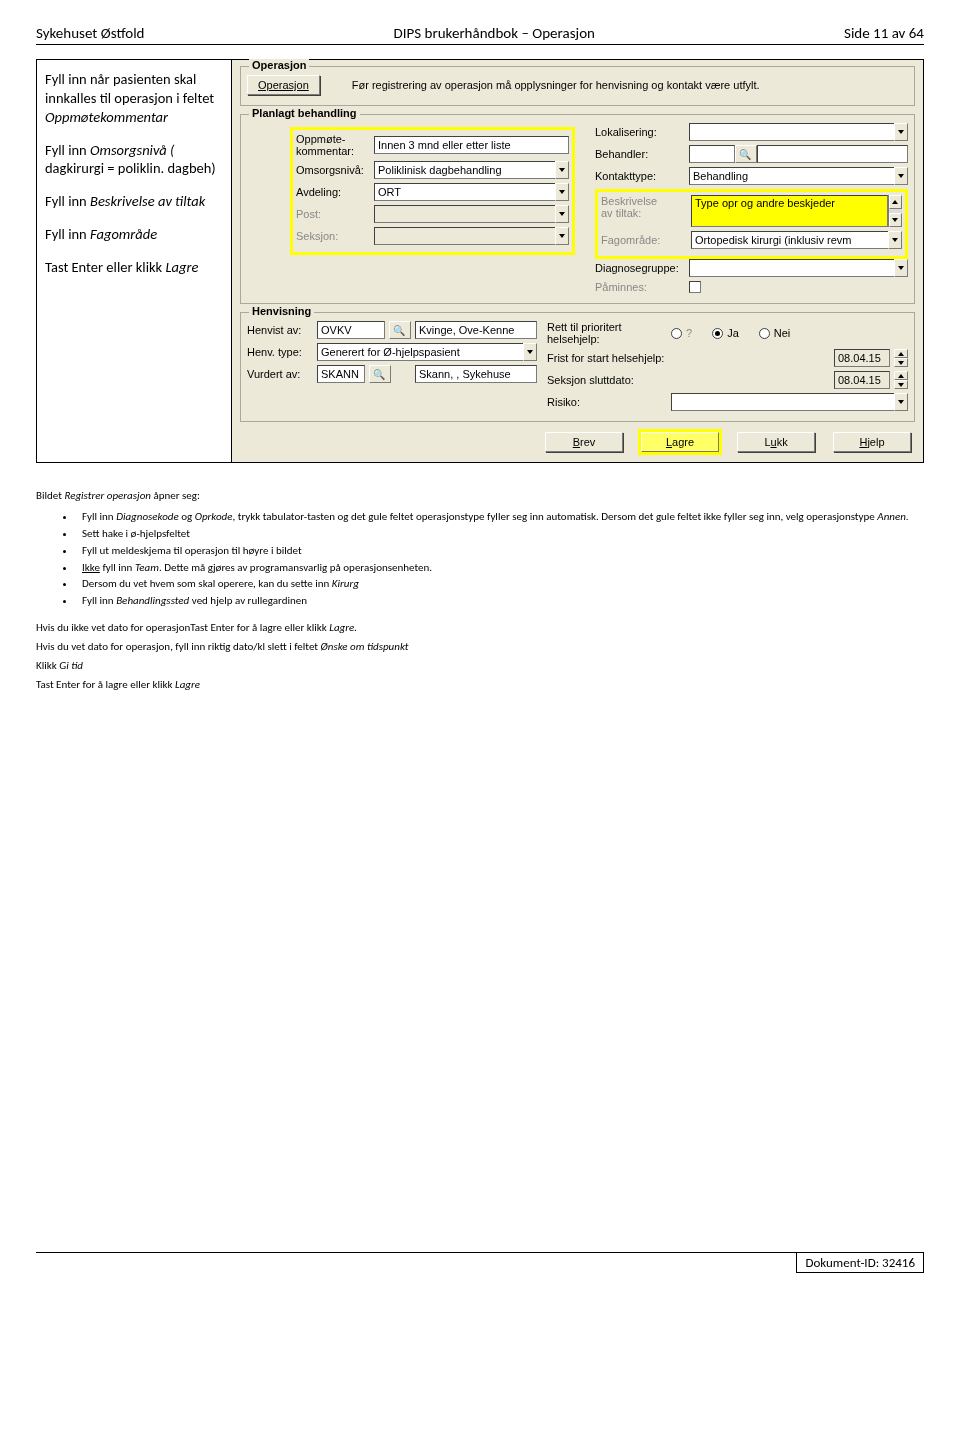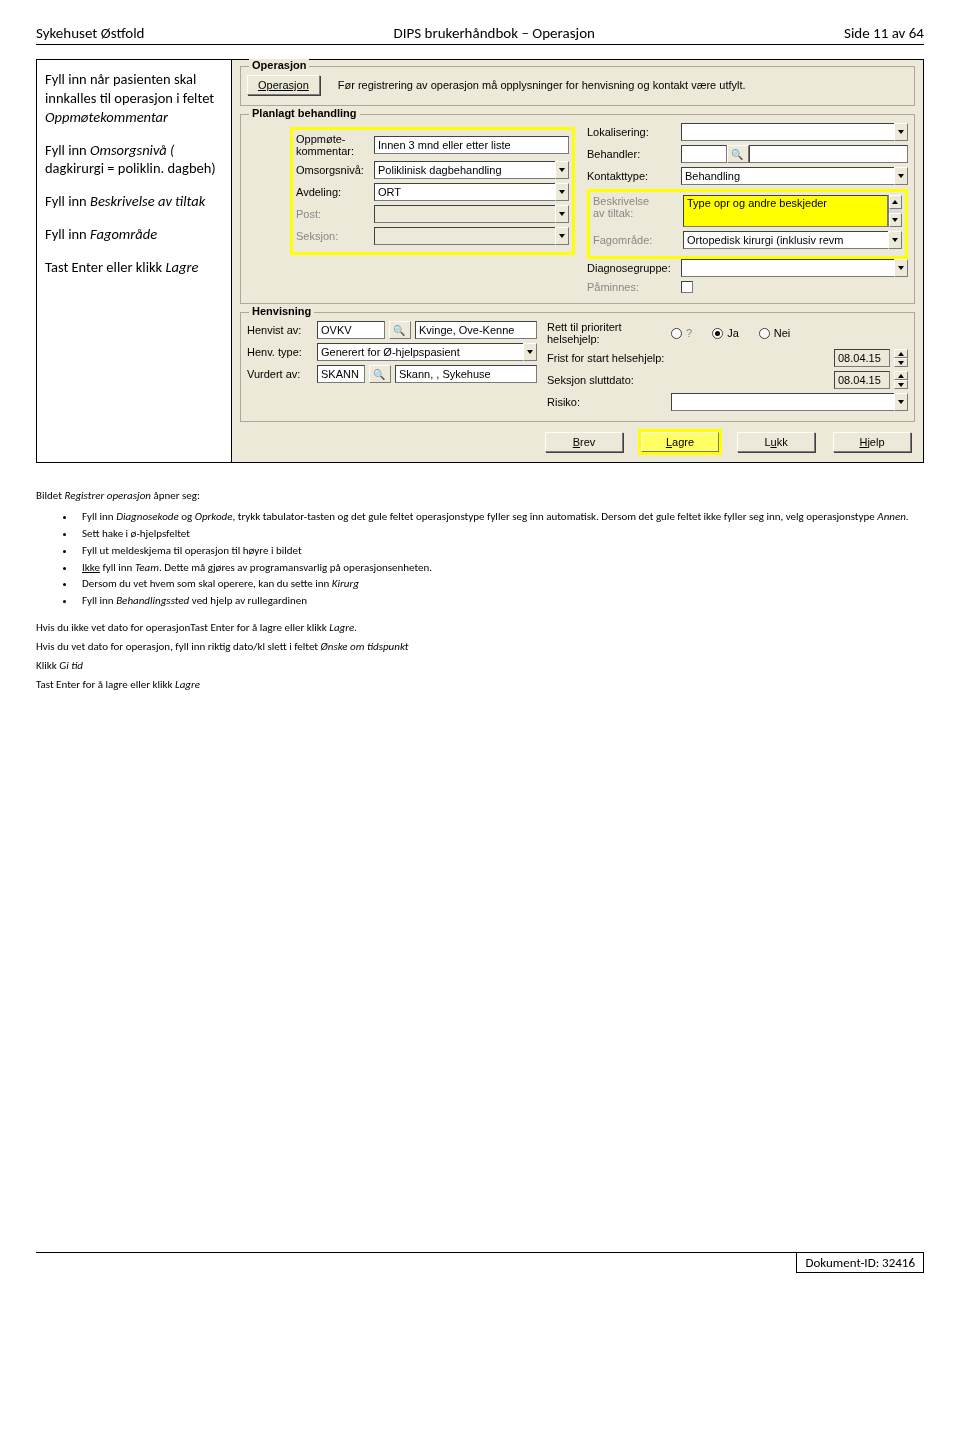--- a/index.html
+++ b/index.html
@@ -243,28 +243,28 @@
         <em>Lagre</em>
       </p>
     </div>
 
     <div class="screenshot">
 
       <div class="fieldset">
         <div class="legend">Operasjon</div>
         <div class="row">
           <span class="btn-3d">Operasjon</span>
-          <span style="margin-left:14px;">Før registrering av operasjon må opplysninger for henvisning og kontakt være utfylt.</span>
+          <span style="margin-left:28px;">Før registrering av operasjon må opplysninger for henvisning og kontakt være utfylt.</span>
         </div>
       </div>
 
       <div class="fieldset">
         <div class="legend">Planlagt behandling</div>
 
-        <div style="display:flex; gap:12px;padding-left:43px;">
+        <div style="display:flex; gap:20px;padding-left:43px;">
 
           <div style="flex:0 0 285px;">
             <div style="display:flex; margin-bottom:4px;">
               <div style="width:80px;"></div>
               <div style="flex:1;"></div>
             </div>
             <div class="highlight-box">
               <div class="row">
                 <span class="lbl" style="width:74px; white-space:pre-line;">Oppmøte-
 kommentar:</span>
@@ -396,21 +396,21 @@
                 <span class="input">Generert for Ø-hjelpspasient</span>
                 <span class="dd-btn">
                     <span class="tri-down"></span>
                   </span>
               </span>
             </div>
             <div class="row">
               <span class="lbl" style="width:66px;">Vurdert av:</span>
               <span class="input" style="width:48px;">SKANN</span>
               <span class="binoc">🔍</span>
-              <span class="input" style="flex:1;">Skann, , Sykehuse</span>
+              <span class="input" style="flex:1;margin-left:20px;">Skann, , Sykehuse</span>
             </div>
           </div>
           <div style="flex:1;">
             <div class="row">
               <span class="lbl" style="width:120px; line-height:1.1;">Rett til prioritert helsehjelp:</span>
               <span class="radio"></span>
               <span class="grayt">?</span>
               <span style="width:12px;"></span>
               <span class="radio sel"></span>
               <span>Ja</span>

